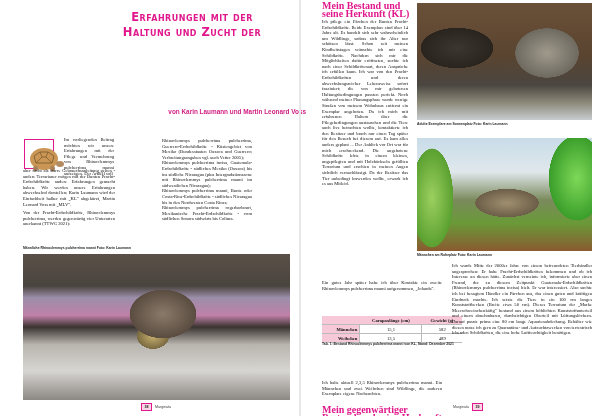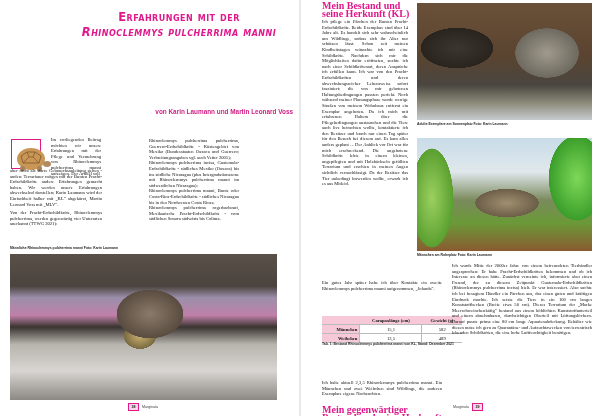--- a/index.html
+++ b/index.html
@@ -1,19 +1,19 @@
 <!DOCTYPE html>
 <html><head>
 <meta charset="utf-8">
 <style>
   html, body { margin:0; padding:0; }
   body { width:600px; height:416px; background:#ffffff; position:relative; overflow:hidden;
          font-family:"Liberation Serif", serif; color:#111; }
   .page { position:absolute; top:0; height:416px; background:#fff; }
-  .left { left:3px; width:363px; }
+  .left { left:16px; width:363px; }
   .gutter { position:absolute; left:299px; top:0; width:2px; height:416px; background:#e8e8e8; }
 
   .title { position:absolute; left:56px; top:10px; width:240px; text-align:center;
            color:#e0188c; font-family:"DejaVu Sans", sans-serif; font-weight:bold;
            font-size:11.5px; line-height:15px; letter-spacing:0.5px; font-variant:small-caps; }
   .title .l4 { font-style:italic; }
   .byline { position:absolute; left:100px; top:108px; width:190px; text-align:right;
             color:#d01e82; font-family:"Liberation Sans", sans-serif; font-weight:bold; font-size:6.4px; }
 
   .tort-box { position:absolute; left:8px; top:139px; width:28px; height:28px; border:1.5px solid #e0188c; }
@@ -70,21 +70,21 @@
                 font-size:3.6px; font-weight:bold; text-align:center; line-height:6px; color:#222; }
   .folioL { left:125px; }
   .folioR { left:453px; }
 </style>
 </head>
 <body>
 
 <div class="page left">
   <div class="title">
     <div>Erfahrungen mit der</div>
-    <div class="l4">Rhinoclemmys pulcherrima manni</div>
+    <div>Haltung und Zucht der</div>
   </div>
   <div class="byline">von Karin Laumann und Martin Leonard Voss</div>
 
   <div class="tort-box"></div>
   <svg class="tort-icon" viewBox="0 0 40 28">
     <ellipse cx="20" cy="13" rx="14" ry="11" fill="#c99656"></ellipse>
     <path d="M10 10 L16 6 L24 6 L30 10 L28 17 L12 17 Z" fill="none" stroke="#7a5526" stroke-width="0.8"></path>
     <path d="M16 6 L18 11 L22 11 L24 6 M18 11 L12 17 M22 11 L28 17" fill="none" stroke="#7a5526" stroke-width="0.7"></path>
     <ellipse cx="36" cy="18" rx="4" ry="3" fill="#b38b62"></ellipse>
     <rect x="9" y="20" width="5" height="5" rx="2" fill="#a8825c"></rect>

